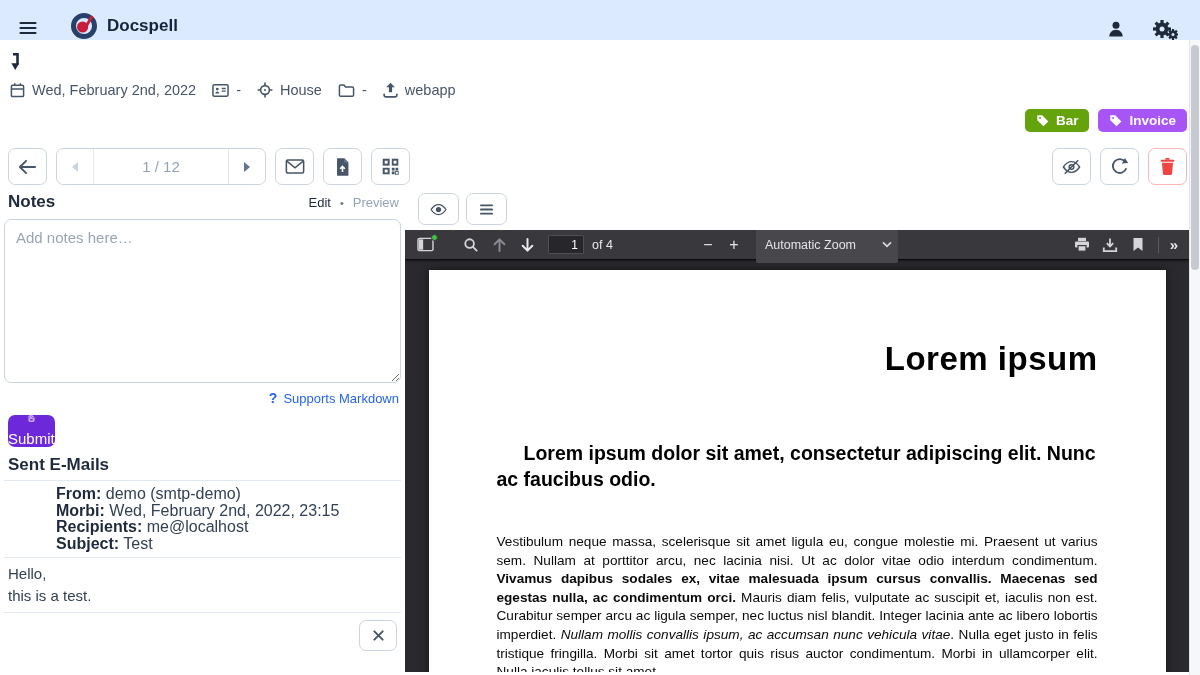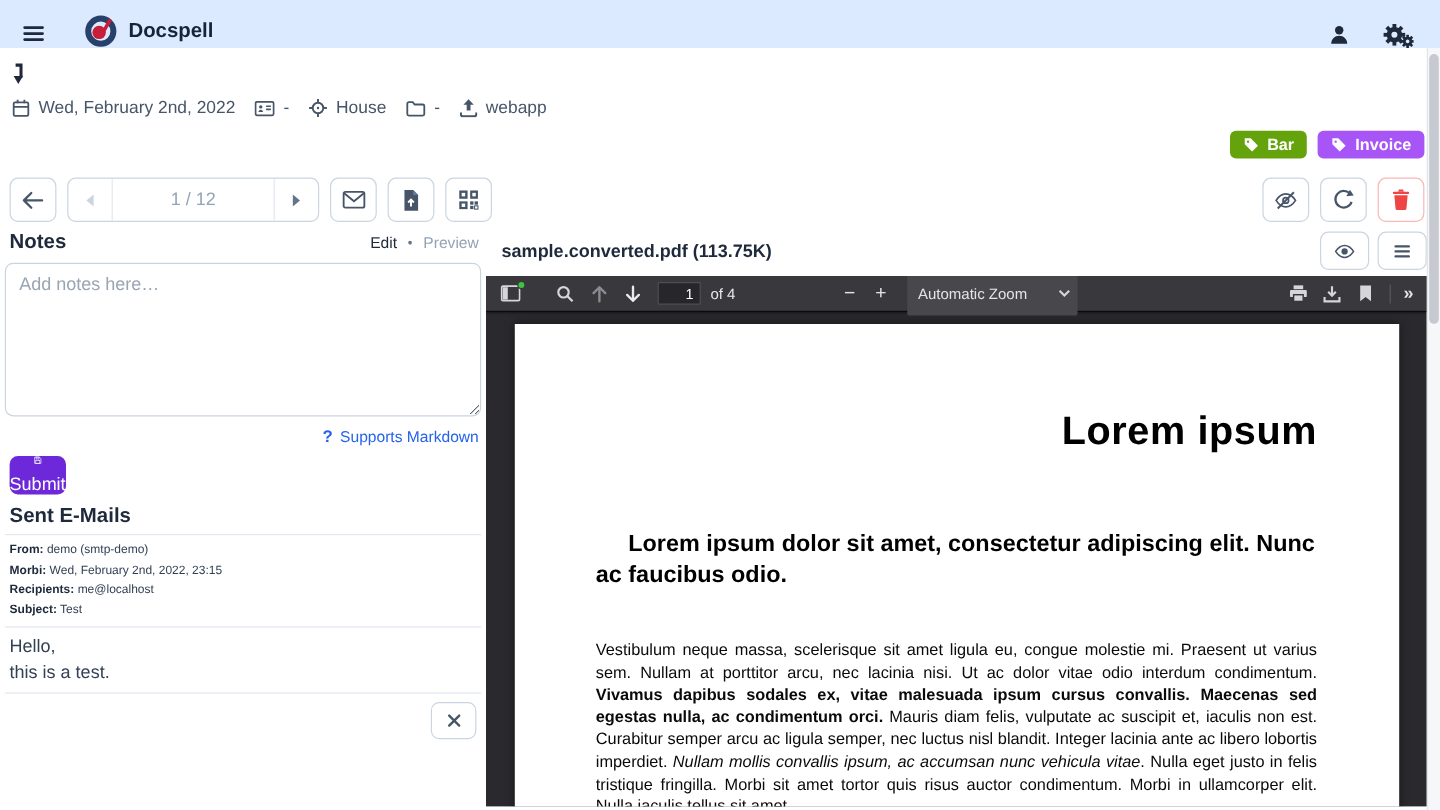--- a/index.html
+++ b/index.html
@@ -47,34 +47,34 @@
   .left-col { flex:0 0 405px; width:405px; padding:0 4px; }
   .right-col { flex:1; min-width:0; display:flex; flex-direction:column; padding-right:11px; }
 
   
   .notes-head { display:flex; justify-content:space-between; align-items:baseline; padding:0 2px 0 4px; }
   .sec-title { font-size:17px; font-weight:bold; color:#1e293b; }
   .notes-tabs { font-size:13px; color:#94a3b8; display:flex; gap:9px; align-items:center; }
   .notes-tabs .active { color:#1e293b; cursor:pointer; }
   .notes-tabs .dot { color:#64748b; font-size:11px; }
   .notes-tabs .inactive { cursor:pointer; }
-  .notes-area { width:397px; height:128px; margin-top:7px; border:1px solid #cbd5e1; border-radius:7px;
+  .notes-area { width:397px; height:164px; margin-top:7px; border:1px solid #cbd5e1; border-radius:7px;
     padding:9px 11px; font-family:"Liberation Sans",sans-serif; font-size:15px; color:#334155; resize:both; outline:none; }
   .notes-area::placeholder { color:#9aa5b4; }
   .md-hint { display:flex; justify-content:flex-end; align-items:center; gap:6px; font-size:13px;
     color:#2563eb; margin-top:3px; padding-right:2px; cursor:pointer; }
   .md-q { font-weight:bold; font-size:14px; }
   .submit-btn { margin:9px 0 0 4px; background:#6d28d9; color:#fff; border:none; border-radius:7px;
     padding:0 0; height:32px; font-size:15px; display:inline-flex; gap:8px; align-items:center;
     font-family:"Liberation Sans",sans-serif; cursor:pointer;flex-direction:column; }
 
   
   .mails-title { margin:8px 0 5px 4px; }
   .hr { border:none; border-top:1px solid #e2e8f0; margin:5px 0; }
-  .mail-meta { font-size:10px; color:#334155; line-height:16.5px; padding-left:4px; }
+  .mail-meta { font-size:16px; color:#334155; line-height:16.5px; padding-left:4px;margin-left:48px; }
   .mail-meta b { color:#1e293b; }
   .mail-body { font-size:15px; color:#334155; padding-left:4px; line-height:22px; }
   .close-row { display:flex; justify-content:flex-end; margin-top:7px; padding-right:4px; }
   .close-btn { width:38px; height:31px; background:#fff; border:1px solid #cbd5e1; border-radius:7px;
     display:flex; align-items:center; justify-content:center; color:#475569; cursor:pointer; }
 
   
   .attach-head { display:flex; justify-content:space-between; align-items:center; padding:2px 0 6px 13px; height:38px; }
   .attach-name { font-size:15px; font-weight:bold; color:#1e293b; }
   .attach-btns { display:flex; gap:7px; }
@@ -352,21 +352,20 @@
       <div class="close-btn">
         <svg width="13" height="13" viewBox="0 0 14 14" stroke="currentColor" stroke-width="2.1" stroke-linecap="round">
             <path d="M2.5 2.5l9 9M11.5 2.5l-9 9"></path>
           </svg>
       </div>
     </div>
   </div>
 
   <div class="right-col">
     <div class="attach-head">
-      <span class="attach-name">sample.converted.pdf (113.75K)</span>
       <span class="attach-btns">
         <span class="sm-btn">
           <svg width="19" height="15" viewBox="0 0 22 18" fill="none" stroke="currentColor" stroke-width="1.5">
               <path d="M2 9c2.6-4 6-6 9-6s6.4 2 9 6c-2.6 4-6 6-9 6s-6.4-2-9-6z"></path>
               <circle cx="11" cy="9" r="2.4" fill="#475569"></circle>
             </svg>
         </span>
         <span class="sm-btn">
           <svg width="15" height="13" viewBox="0 0 16 14" stroke="currentColor" stroke-width="2" stroke-linecap="round">
               <path d="M2 2.5h12M2 7h12M2 11.5h12"></path>

